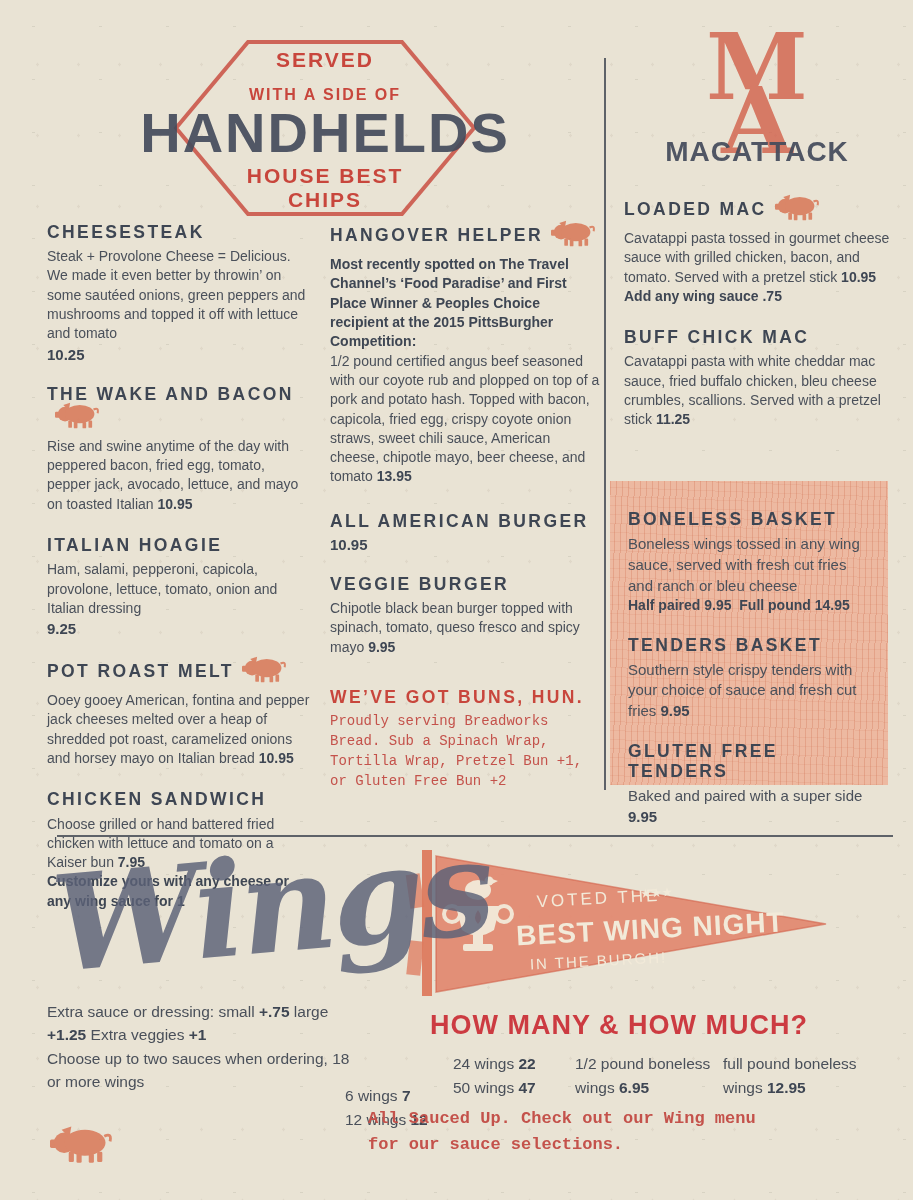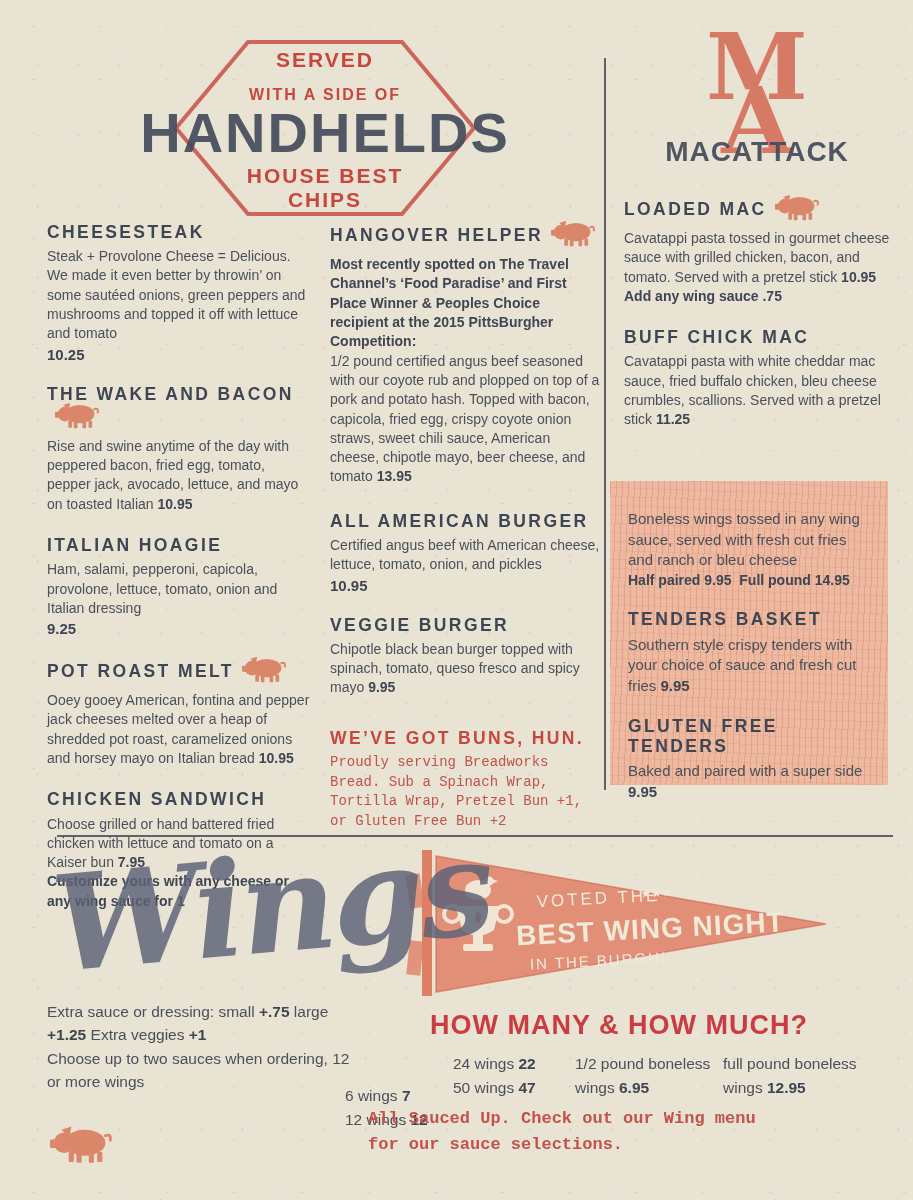--- a/index.html
+++ b/index.html
@@ -177,21 +177,20 @@
     <article class="item" style="margin-bottom:24px">
       <h3 class="item-name"><span>HANGOVER HELPER</span><svg class="pig">
             <use href="#pig"></use>
           </svg></h3>
       <p class="desc bold">Most recently spotted on The Travel Channel’s ‘Food Paradise’ and First Place Winner &amp; Peoples Choice recipient at the 2015 PittsBurgher Competition:</p>
       <p class="desc"><span>1/2 pound certified angus beef seasoned with our coyote rub and plopped on top of a pork and potato hash. Topped with bacon, capicola, fried egg, crispy coyote onion straws, sweet chili sauce, American cheese, chipotle mayo, beer cheese, and tomato</span> <span class="price">13.95</span></p>
     </article>
 
     <article class="item">
       <h3 class="item-name">ALL AMERICAN BURGER</h3>
-      <p class="desc">Certified angus beef with American cheese, lettuce, tomato, onion, and pickles</p>
       <div class="price-line">10.95</div>
     </article>
 
     <article class="item" style="margin-bottom:30px">
       <h3 class="item-name">VEGGIE BURGER</h3>
       <p class="desc"><span>Chipotle black bean burger topped with spinach, tomato, queso fresco and spicy mayo</span> <span class="price">9.95</span></p>
     </article>
 
     <article class="item">
       <h3 class="item-name red">WE’VE GOT BUNS, HUN.</h3>
@@ -224,20 +223,21 @@
     <article class="item">
       <h3 class="item-name">BUFF CHICK MAC</h3>
       <p class="desc"><span>Cavatappi pasta with white cheddar mac sauce, fried buffalo chicken, bleu cheese crumbles, scallions. Served with a pretzel stick</span> <span class="price">11.25</span></p>
     </article>
 
   </section>
 
   <section class="basket-box">
 
     <article class="item">
+      <h3 class="item-name">BONELESS BASKET</h3>
       <p class="desc">Boneless wings tossed in any wing sauce, served with fresh cut fries and ranch or bleu cheese</p>
       <p class="bold-note"><span>Half paired</span> <span>9.95</span>&nbsp; <span>Full pound</span> <span>14.95</span></p>
     </article>
 
     <article class="item">
       <h3 class="item-name">TENDERS BASKET</h3>
       <p class="desc"><span>Southern style crispy tenders with your choice of sauce and fresh cut fries</span> <span class="price">9.95</span></p>
     </article>
 
     <article class="item">
@@ -270,21 +270,21 @@
     <g fill="#f2ead9" font-family="Liberation Sans, sans-serif" transform="rotate(-3 250 80)">
       <text x="152" y="56" font-size="17" letter-spacing="3">VOTED THE</text>
       <text x="256" y="52" font-size="12">★★★</text>
       <text x="130" y="93" font-size="28" font-weight="bold" letter-spacing="1">BEST WING NIGHT</text>
       <text x="142" y="118" font-size="15" letter-spacing="2">IN THE BURGH!</text>
     </g>
   </svg>
 
   <div class="wings-info">
     <div><span>Extra sauce or dressing: small</span> <b>+.75</b> <span>large</span> <b>+1.25</b> <span>Extra veggies</span> <b>+1</b></div>
-    <div>Choose up to two sauces when ordering, 12 or more wings</div>
+    <div>Choose up to two sauces when ordering, 18 or more wings</div>
   </div>
 
   <svg class="pig-bottom" viewBox="0 0 48 30">
       <use href="#pig"></use>
     </svg>
 
   <div class="howmany-title">HOW MANY &amp; HOW MUCH?</div>
 
   <div class="price-grid">
     <div class="pcol pcol1">

